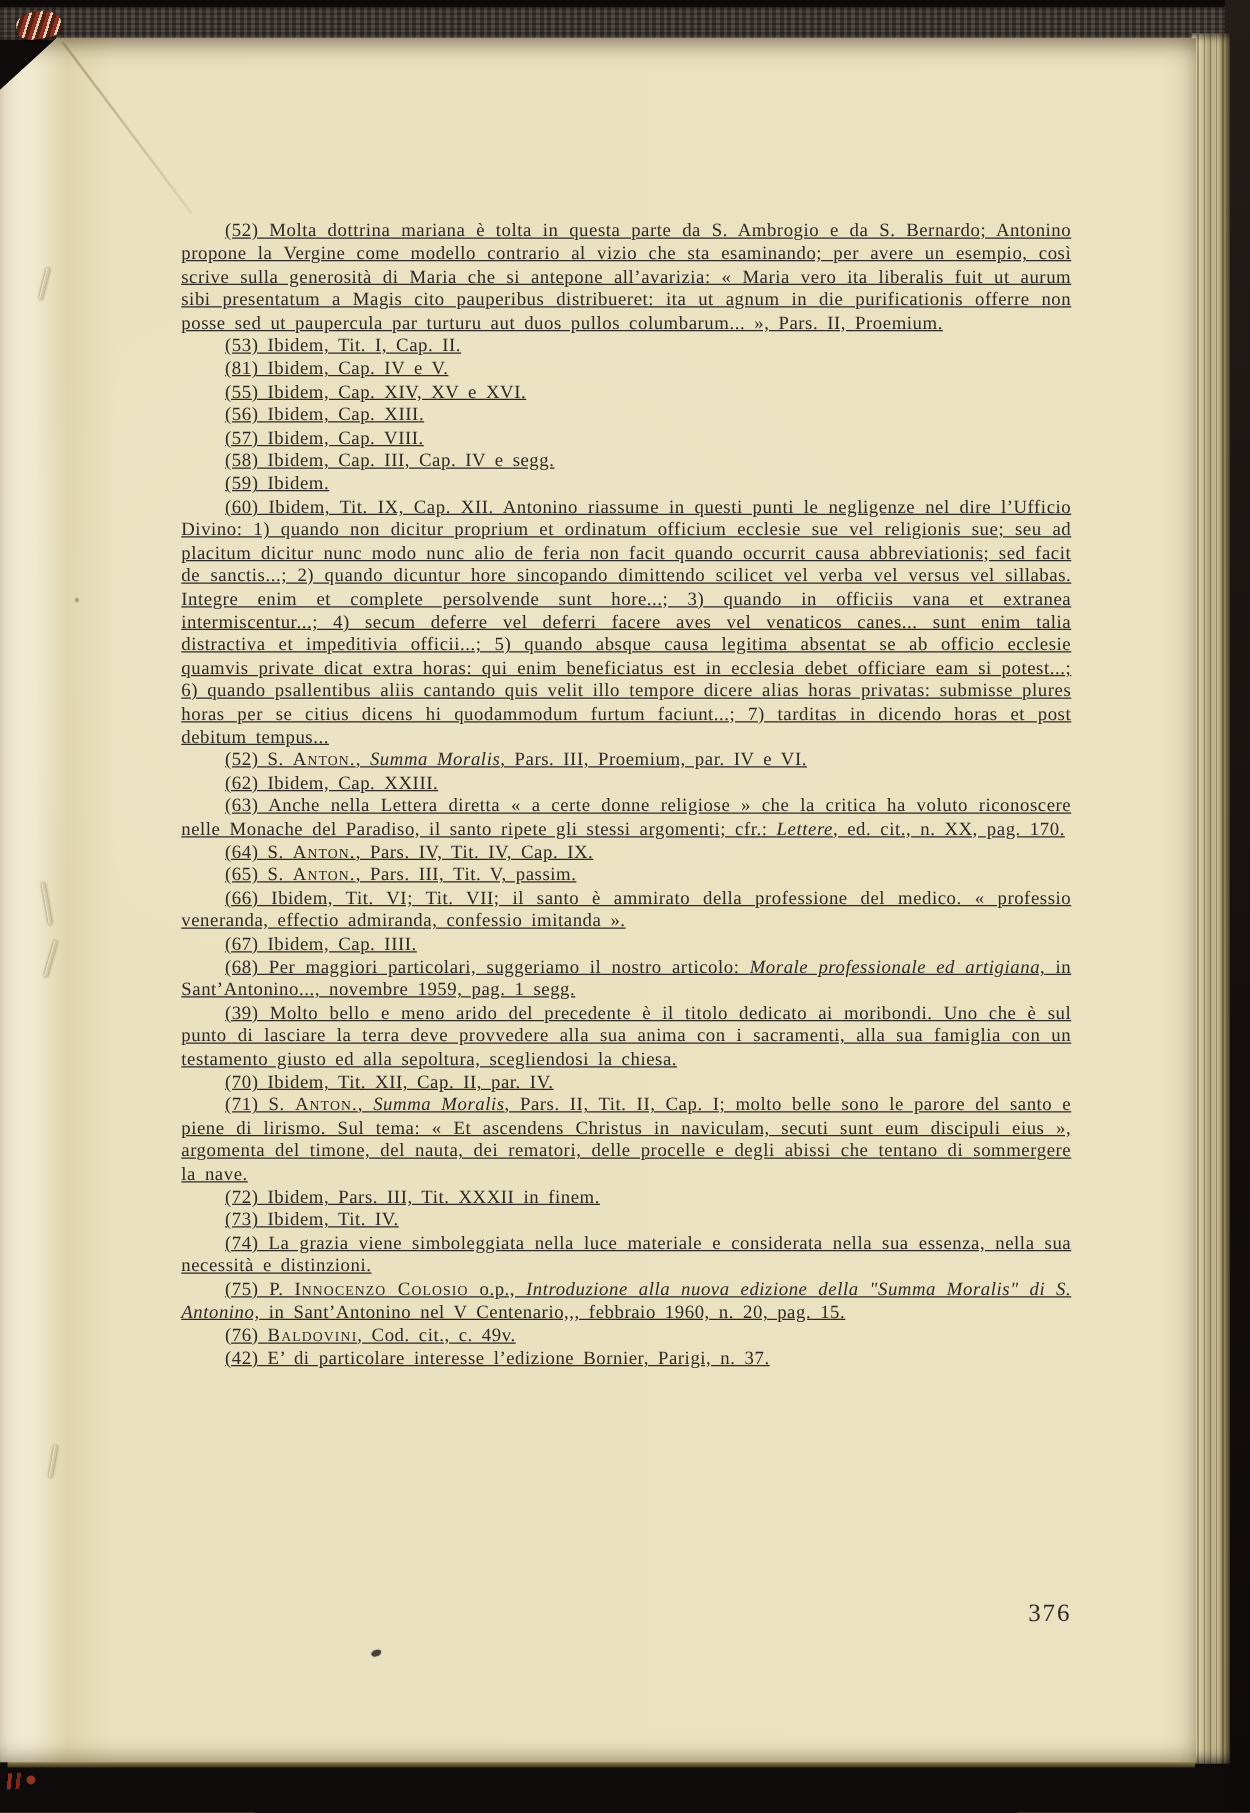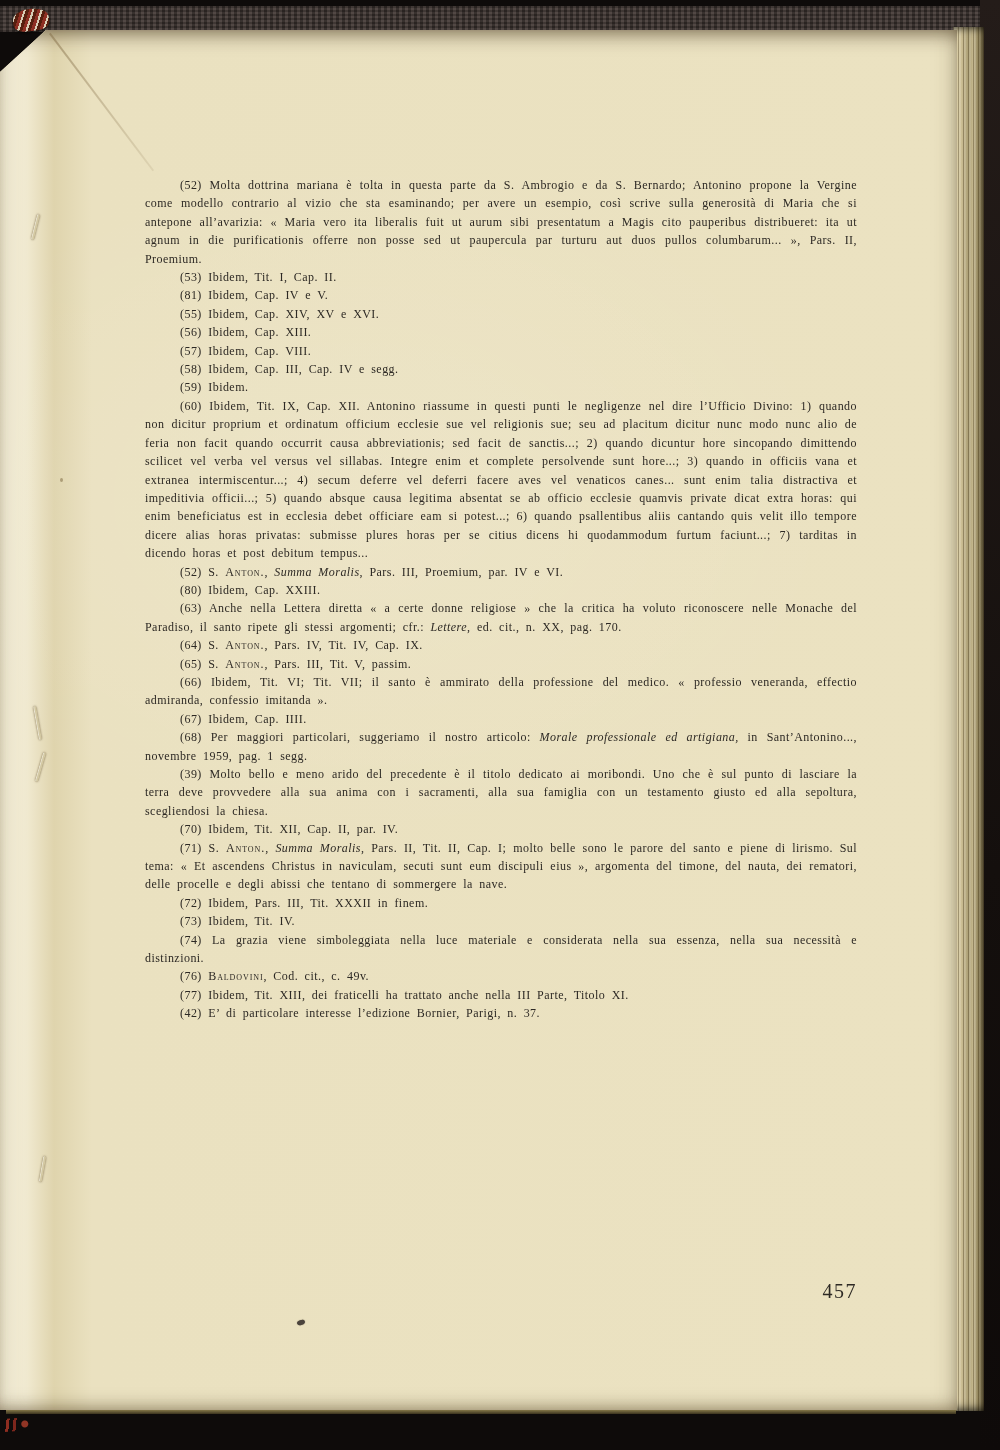--- a/index.html
+++ b/index.html
@@ -55,22 +55,22 @@
     background:#4a433c;transform:rotate(-20deg);box-shadow:0 0 1px rgba(60,50,40,.8);}
   .speck2{position:absolute;left:60px;top:448px;width:3px;height:4px;border-radius:50%;background:rgba(120,100,60,.5);}
   
   .red-mark{position:absolute;left:4px;top:1418px;width:26px;height:13px;
     background:
       linear-gradient(100deg, transparent 0 3px, #9c3123 3px 6px, transparent 6px 10px, #8a2a1e 10px 13px, transparent 13px),
       radial-gradient(circle at 80% 50%, #a03a28 0 3px, transparent 4px);
     transform:rotate(-4deg);opacity:.9;}
   
   .text-block{position:absolute;left:145px;top:146px;width:712px;
-    color:#2d2924;font-size:12px;line-height:18.4px;text-align:justify;
-    letter-spacing:.45px;word-spacing:3px;}
+    color:#2d2924;font-size:15px;line-height:18.4px;text-align:justify;
+    letter-spacing:.45px;word-spacing:3px;text-decoration:underline;}
   .footnote{margin:0;text-indent:35px;}
   .it{font-style:italic;}
   .sc{font-variant:small-caps;letter-spacing:.9px;}
   .page-number{position:absolute;left:145px;top:1250px;width:712px;text-align:right;
     color:#2d2924;font-size:20px;letter-spacing:1.5px;}
 </style>
 </head>
 <body>
 
 <div class="scene">
@@ -86,38 +86,38 @@
         <p class="footnote"><span>(52) Molta dottrina mariana è tolta in questa parte da S. Ambrogio e da S. Bernardo; Antonino propone la Vergine come modello contrario al vizio che sta esaminando; per avere un esempio, così scrive sulla generosità di Maria che si antepone all’avarizia: « Maria vero ita liberalis fuit ut aurum sibi presentatum a Magis cito pauperibus distribueret: ita ut agnum in die purificationis offerre non posse sed ut paupercula par turturu aut duos pullos columbarum... », Pars. II, Proemium.</span></p>
         <p class="footnote"><span>(53) Ibidem, Tit. I, Cap. II.</span></p>
         <p class="footnote"><span>(81) Ibidem, Cap. IV e V.</span></p>
         <p class="footnote"><span>(55) Ibidem, Cap. XIV, XV e XVI.</span></p>
         <p class="footnote"><span>(56) Ibidem, Cap. XIII.</span></p>
         <p class="footnote"><span>(57) Ibidem, Cap. VIII.</span></p>
         <p class="footnote"><span>(58) Ibidem, Cap. III, Cap. IV e segg.</span></p>
         <p class="footnote"><span>(59) Ibidem.</span></p>
         <p class="footnote"><span>(60) Ibidem, Tit. IX, Cap. XII. Antonino riassume in questi punti le negligenze nel dire l’Ufficio Divino: 1) quando non dicitur proprium et ordinatum officium ecclesie sue vel religionis sue; seu ad placitum dicitur nunc modo nunc alio de feria non facit quando occurrit causa abbreviationis; sed facit de sanctis...; 2) quando dicuntur hore sincopando dimittendo scilicet vel verba vel versus vel sillabas. Integre enim et complete persolvende sunt hore...; 3) quando in officiis vana et extranea intermiscentur...; 4) secum deferre vel deferri facere aves vel venaticos canes... sunt enim talia distractiva et impeditivia officii...; 5) quando absque causa legitima absentat se ab officio ecclesie quamvis private dicat extra horas: qui enim beneficiatus est in ecclesia debet officiare eam si potest...; 6) quando psallentibus aliis cantando quis velit illo tempore dicere alias horas privatas: submisse plures horas per se citius dicens hi quodammodum furtum faciunt...; 7) tarditas in dicendo horas et post debitum tempus...</span></p>
         <p class="footnote"><span>(52) S. </span><span class="sc">Anton.</span><span>, </span><span class="it">Summa Moralis</span><span>, Pars. III, Proemium, par. IV e VI.</span></p>
-        <p class="footnote"><span>(80) Ibidem, Cap. XXIII.</span></p>
+        <p class="footnote"><span>(62) Ibidem, Cap. XXIII.</span></p>
         <p class="footnote"><span>(63) Anche nella Lettera diretta « a certe donne religiose » che la critica ha voluto riconoscere nelle Monache del Paradiso, il santo ripete gli stessi argomenti; cfr.: </span><span class="it">Lettere</span><span>, ed. cit., n. XX, pag. 170.</span></p>
         <p class="footnote"><span>(64) S. </span><span class="sc">Anton.</span><span>, Pars. IV, Tit. IV, Cap. IX.</span></p>
         <p class="footnote"><span>(65) S. </span><span class="sc">Anton.</span><span>, Pars. III, Tit. V, passim.</span></p>
         <p class="footnote"><span>(66) Ibidem, Tit. VI; Tit. VII; il santo è ammirato della professione del medico. « professio veneranda, effectio admiranda, confessio imitanda ».</span></p>
         <p class="footnote"><span>(67) Ibidem, Cap. IIII.</span></p>
         <p class="footnote"><span>(68) Per maggiori particolari, suggeriamo il nostro articolo: </span><span class="it">Morale professionale ed artigiana,</span><span> in Sant’Antonino..., novembre 1959, pag. 1 segg.</span></p>
         <p class="footnote"><span>(39) Molto bello e meno arido del precedente è il titolo dedicato ai moribondi. Uno che è sul punto di lasciare la terra deve provvedere alla sua anima con i sacramenti, alla sua famiglia con un testamento giusto ed alla sepoltura, scegliendosi la chiesa.</span></p>
         <p class="footnote"><span>(70) Ibidem, Tit. XII, Cap. II, par. IV.</span></p>
         <p class="footnote"><span>(71) S. </span><span class="sc">Anton.</span><span>, </span><span class="it">Summa Moralis</span><span>, Pars. II, Tit. II, Cap. I; molto belle sono le parore del santo e piene di lirismo. Sul tema: « Et ascendens Christus in naviculam, secuti sunt eum discipuli eius », argomenta del timone, del nauta, dei rematori, delle procelle e degli abissi che tentano di sommergere la nave.</span></p>
         <p class="footnote"><span>(72) Ibidem, Pars. III, Tit. XXXII in finem.</span></p>
         <p class="footnote"><span>(73) Ibidem, Tit. IV.</span></p>
         <p class="footnote"><span>(74) La grazia viene simboleggiata nella luce materiale e considerata nella sua essenza, nella sua necessità e distinzioni.</span></p>
+        <p class="footnote"><span>(75) P. </span><span class="sc">Innocenzo Colosio</span><span> o.p., </span><span class="it">Introduzione alla nuova edizione della "Summa Moralis" di S. Antonino,</span><span> in Sant’Antonino nel V Centenario,,, febbraio 1960, n. 20, pag. 15.</span></p>
         <p class="footnote"><span>(76) </span><span class="sc">Baldovini</span><span>, Cod. cit., c. 49v.</span></p>
-        <p class="footnote"><span>(77) Ibidem, Tit. XIII, dei fraticelli ha trattato anche nella III Parte, Titolo XI.</span></p>
         <p class="footnote"><span>(42) E’ di particolare interesse l’edizione Bornier, Parigi, n. 37.</span></p>
       </div>
-    <div class="page-number">457</div>
+    <div class="page-number">376</div>
     <div class="speck"></div>
     <div class="speck2"></div>
   </div>
 
   <div class="stitch s1"></div>
   <div class="stitch s2"></div>
   <div class="stitch s3"></div>
   <div class="stitch s4"></div>
   <div class="red-mark"></div>
 </div>

